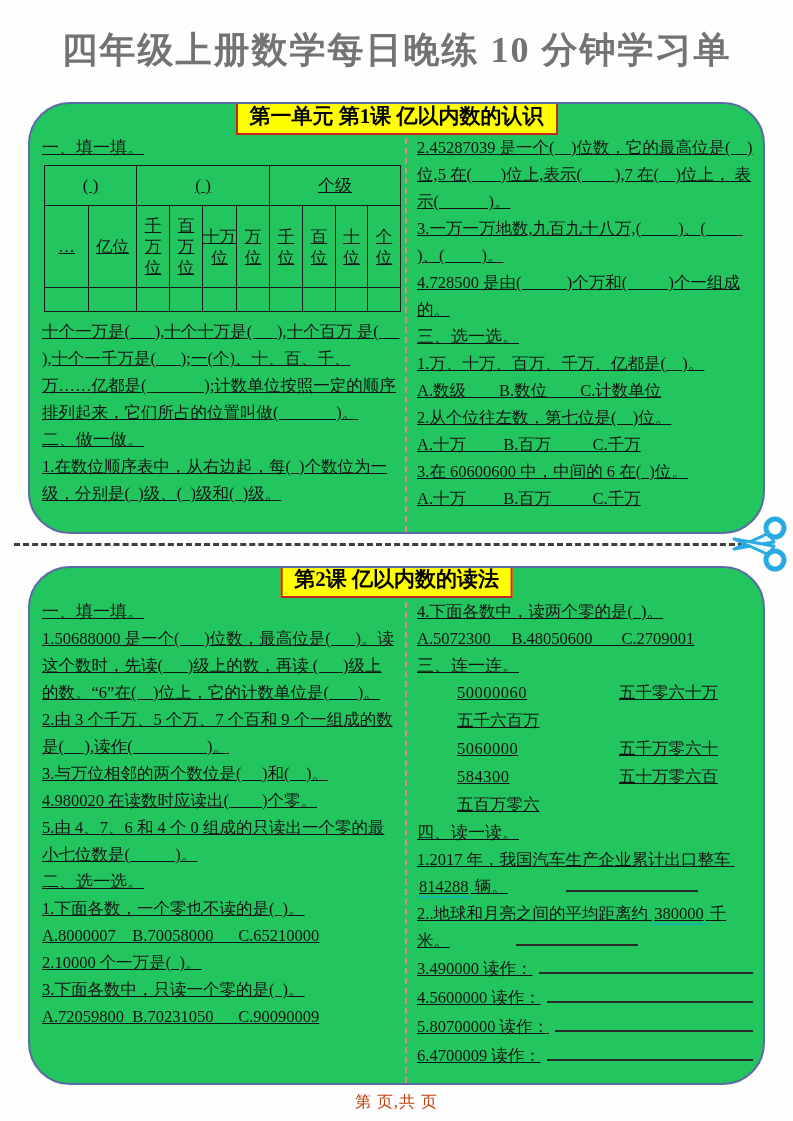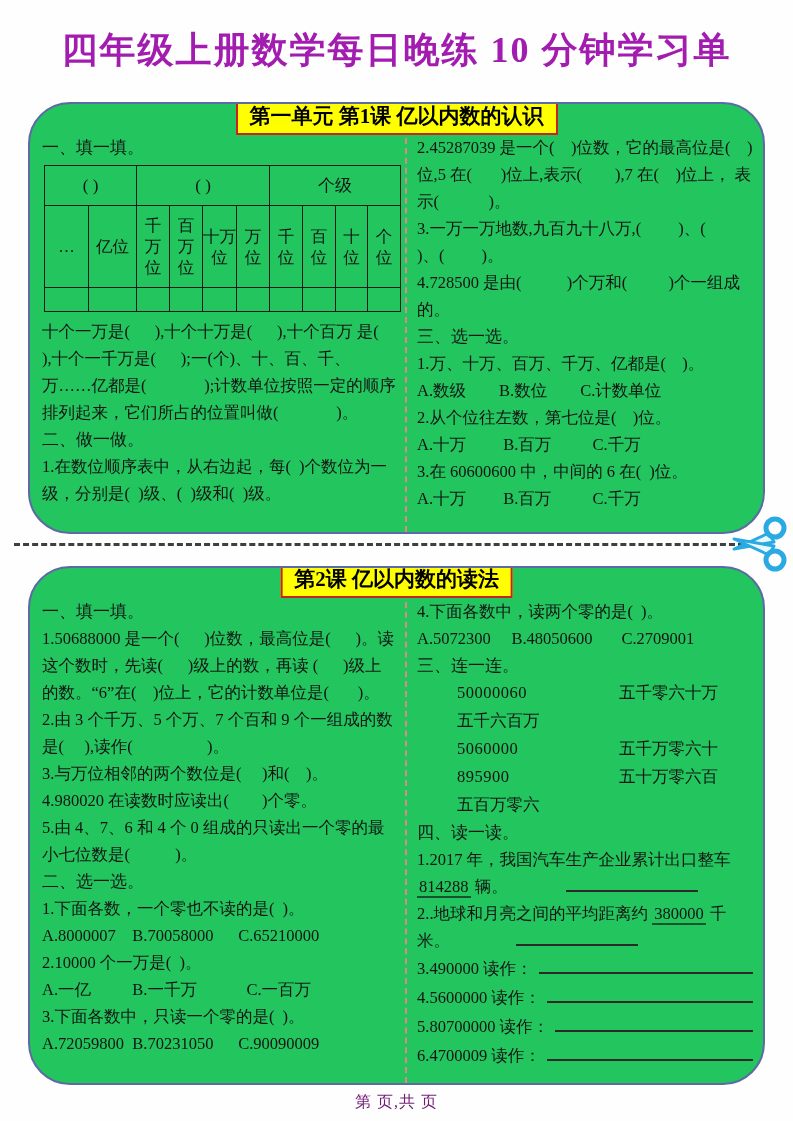--- a/index.html
+++ b/index.html
@@ -1,34 +1,34 @@
 <!DOCTYPE html>
 <html><head>
 <meta charset="utf-8">
 <style>
   * { margin:0; padding:0; box-sizing:border-box; }
   html,body { width:793px; height:1121px; background:#ffffff; }
   body { font-family:"Liberation Serif","DejaVu Serif",serif; color:#141414; position:relative; }
   .sheet { position:absolute; inset:0; background:#fefefe; }
 
   .page-title { position:absolute; top:26px; left:0; width:100%; text-align:center;
-    font-size:36px; font-weight:bold; letter-spacing:2px; color:#a21caf; }
+    font-size:36px; font-weight:bold; letter-spacing:2px; color:#737373; }
 
   .box { position:absolute; left:28px; width:737px; border:2.5px solid #5b6ba3;
     border-radius:42px; background:#22c55e; overflow:hidden; }
   #box1 { top:102px; height:432px; }
   #box2 { top:566px; height:519px; }
 
   .badge { position:absolute; left:50%; transform:translateX(-50%); top:-6px;
     background:#ffff00; border:2.5px solid #c9241a; font-weight:bold; font-size:21px;
     padding:3px 12px; white-space:nowrap; z-index:3; color:#000; }
   #box1 .badge { top:-7px; }
   #box2 .badge { top:-8px; }
 
-  .cols { display:flex; height:100%; padding-top:24px; }
+  .cols { display:flex; height:100%; padding-top:24px;text-decoration:underline; }
   .col { font-size:16.5px; line-height:27px; }
   .col.left  { width:375px; padding:6px 8px 6px 12px; }
   .col.right { flex:1; padding:6px 10px 22px 10px; border-left:2px dashed #d98a8a; }
 
   .t { white-space:pre-wrap; }
   p.t, div.t { margin:0; }
   .sec-h { font-size:17px; }
 
   table.pv { border-collapse:collapse; table-layout:fixed; width:356px; margin:4px 0 6px 2px; }
   table.pv td { border:1.8px solid #1a1a1a; text-align:center; vertical-align:middle;
@@ -37,30 +37,30 @@
   tr.r2 td { height:82px; }
   tr.r3 td { height:24px; }
 
   .cut { position:absolute; top:543px; left:14px; width:730px; border-top:3px dashed #3f3f3f; }
   .scissors { position:absolute; top:513px; left:731px; width:60px; height:62px; z-index:4; }
 
   .match-row { display:flex; padding-left:40px; line-height:28px; }
   .match-num { width:162px; letter-spacing:0.5px; }
   .match-read { flex:1; }
 
-  .unum { border-bottom:2px solid #14532d; padding:0 2px; }
+  .unum { border-bottom:2px solid #14b8a6; padding:0 2px; }
   .blank { display:inline-block; border-bottom:2px solid #2a2a2a; height:15px; vertical-align:baseline; }
   .b1 { width:132px; margin-left:58px; }
   .b2 { width:122px; margin-left:66px; }
   .readline { display:flex; align-items:flex-start; line-height:29px; }
   .readline .lbl { white-space:nowrap; }
   .fillblank { flex:1; border-bottom:2px solid #2a2a2a; height:20px; margin-left:6px; }
 
   .footer { position:absolute; top:1092px; left:0; width:100%; text-align:center;
-    font-size:16px; letter-spacing:1px; color:#701a75; }
+    font-size:16px; letter-spacing:1px; color:#c2410c; }
 </style>
 </head>
 <body>
 
 <div class="sheet">
 
   <div class="page-title">四年级上册数学每日晚练 10 分钟学习单</div>
 
   <div class="box" id="box1">
     <div class="badge">第一单元 第1课 亿以内数的认识</div>
@@ -146,41 +146,40 @@
         <div class="t sec-h">一、填一填。</div>
         <p class="t">1.50688000 是一个(      )位数，最高位是(      )。读这个数时，先读(      )级上的数，再读 (      )级上的数。“6”在(    )位上，它的计数单位是(       )。</p>
         <p class="t">2.由 3 个千万、5 个万、7 个百和 9 个一组成的数是(     ),读作(                  )。</p>
         <p class="t">3.与万位相邻的两个数位是(     )和(    )。</p>
         <p class="t">4.980020 在读数时应读出(        )个零。</p>
         <p class="t">5.由 4、7、6 和 4 个 0 组成的只读出一个零的最小七位数是(           )。</p>
         <div class="t sec-h">二、选一选。</div>
         <p class="t">1.下面各数，一个零也不读的是(  )。</p>
         <p class="t">A.8000007    B.70058000      C.65210000</p>
         <p class="t">2.10000 个一万是(  )。</p>
-        <p class="t">A.一亿          B.一千万            C.一百万</p>
         <p class="t">3.下面各数中，只读一个零的是(  )。</p>
         <p class="t">A.72059800  B.70231050      C.90090009</p>
       </div>
       <div class="col right">
         <p class="t">4.下面各数中，读两个零的是(  )。</p>
         <p class="t">A.5072300     B.48050600       C.2709001</p>
         <div class="t sec-h">三、连一连。</div>
         <div class="match-row">
           <span class="match-num">50000060</span>
           <span class="match-read">五千零六十万</span>
         </div>
         <div class="match-row">
           <span class="match-read">五千六百万</span>
         </div>
         <div class="match-row">
           <span class="match-num">5060000</span>
           <span class="match-read">五千万零六十</span>
         </div>
         <div class="match-row">
-          <span class="match-num">895900</span>
+          <span class="match-num">584300</span>
           <span class="match-read">五十万零六百</span>
         </div>
         <div class="match-row">
           <span class="match-read">五百万零六</span>
         </div>
         <div class="t sec-h">四、读一读。</div>
         <p class="t"><span class="t">1.2017 年，我国汽车生产企业累计出口整车 </span><span class="unum">814288</span><span class="t"> 辆。</span><span class="blank b1"></span></p>
         <p class="t"><span class="t">2..地球和月亮之间的平均距离约 </span><span class="unum">380000</span><span class="t"> 千米。</span><span class="blank b2"></span></p>
         <div class="readline">
             <span class="lbl">3.490000 读作：</span>

